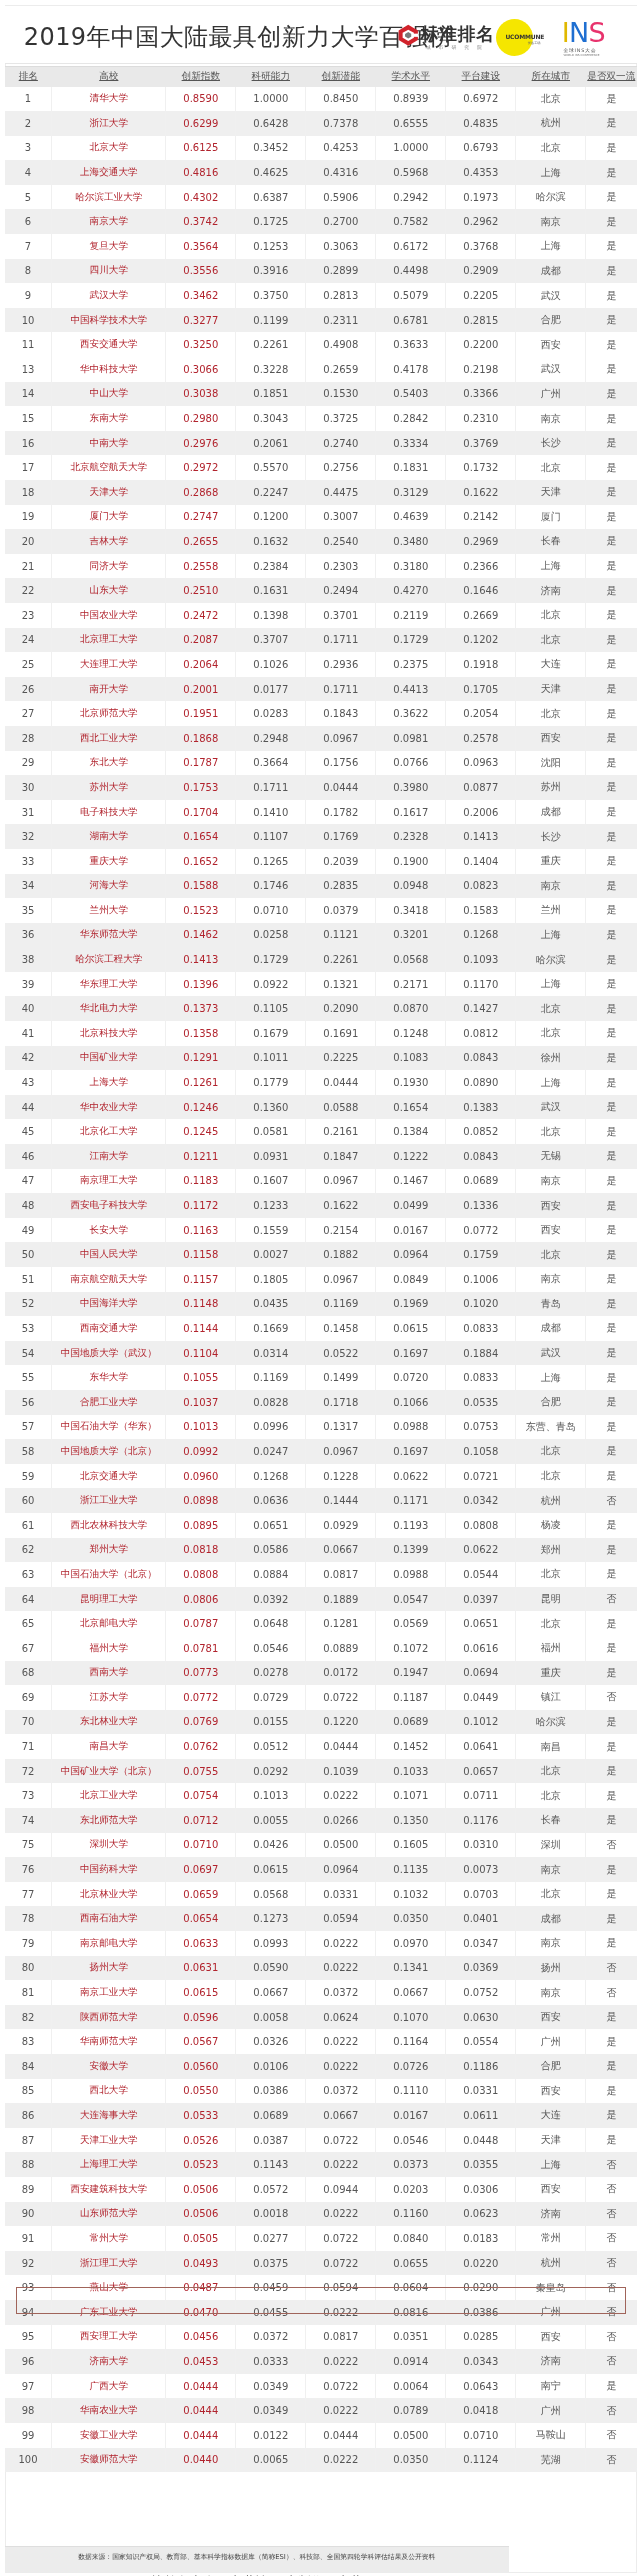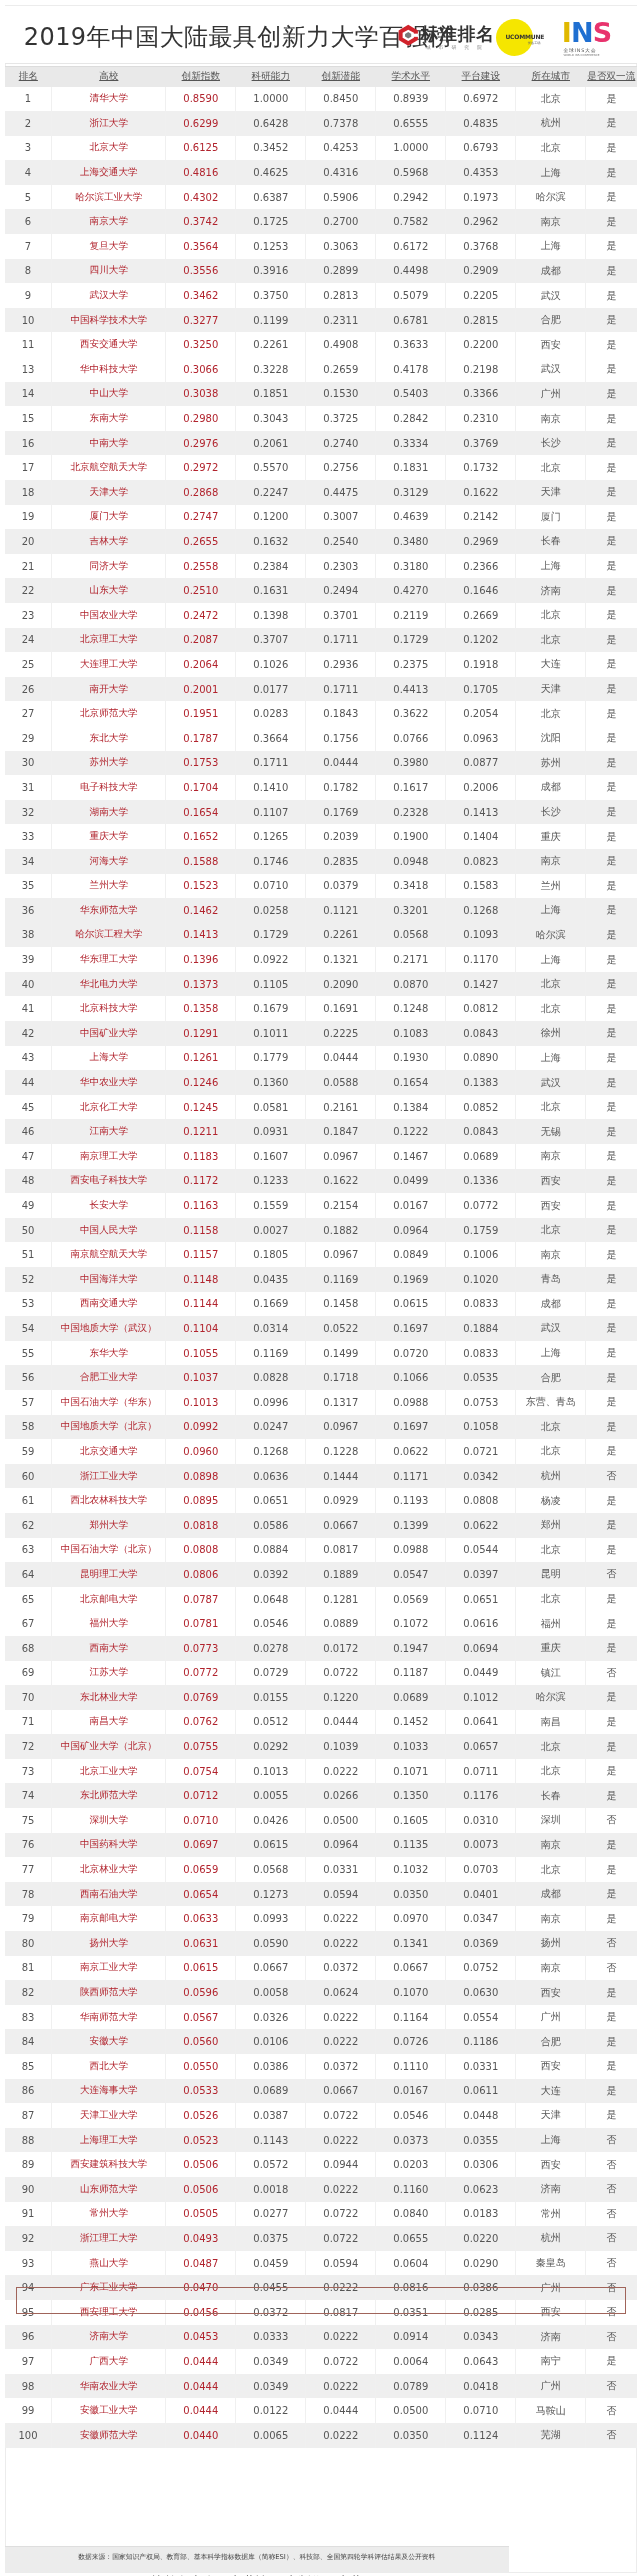--- a/index.html
+++ b/index.html
@@ -15,21 +15,21 @@
   .logo-bz .mark { position: absolute; left: 0; top: 3.2px; width: 22.5px; height: 22.5px; }
   .logo-bz .txt { position: absolute; left: 24px; top: 1.6px; font-size: 17.7px; font-weight: bold; color: #333; white-space: nowrap; letter-spacing: 0.8px; text-align: right; }
   .logo-bz .sub { position: absolute; left: 29px; top: 23px; font-size: 4.8px; color: #888; letter-spacing: 8px; white-space: nowrap; }
 
   .logo-uc { position: absolute; left: 491px; top: 13px; width: 61px; height: 37px; }
   .logo-uc .blob { position: absolute; left: 0; top: 0; width: 37px; height: 37px; border-radius: 50%; background: #f5e600; }
   .logo-uc .word { position: absolute; left: 9.6px; top: 13.6px; font-size: 6px; font-weight: bold; color: #333; letter-spacing: -0.2px; white-space: nowrap; }
   .logo-uc .sub { position: absolute; left: 32px; top: 21.7px; font-size: 3.2px; color: #666; white-space: nowrap; }
 
   .logo-ins { position: absolute; left: 557px; top: 11.2px; width: 72px; height: 40px; }
-  .logo-ins .letters { position: absolute; left: 0; top: 0; font-size: 27px; font-weight: bold; white-space: nowrap; letter-spacing: -0.8px; line-height: 29px; }
+  .logo-ins .letters { position: absolute; left: 0; top: 0; font-size: 27px; font-weight: normal; white-space: nowrap; letter-spacing: -0.8px; line-height: 29px; }
   .logo-ins .l1 { color: #e0b800; }
   .logo-ins .l2 { color: #1f6fd1; }
   .logo-ins .l3 { color: #e8336d; }
   .logo-ins .sub { position: absolute; left: 1.6px; top: 29px; font-size: 4.8px; color: #555; white-space: nowrap; letter-spacing: 0.8px; }
   .logo-ins .sub2 { position: absolute; left: 1.6px; top: 35px; font-size: 2.8px; color: #777; white-space: nowrap; }
 
   table.rank { position: absolute; left: 4.8px; top: 66px; width: 632px; border-collapse: collapse; table-layout: fixed; }
   table.rank th { height: 20px; background: #e9e9e9; font-weight: normal; color: #555; font-size: 9.6px; text-align: center; border-top: 1.6px solid #dcdcdc; text-decoration: underline; }
   table.rank td { height: 24.6px; font-size: 10px; text-align: center; color: #555; border-right: 0.8px solid #f0f0f0; white-space: nowrap; overflow: hidden; }
   table.rank td:last-child { border-right: none; }
@@ -383,20 +383,31 @@
           <td class="rankno">27</td>
           <td class="school">北京师范大学</td>
           <td class="index">0.1951</td>
           <td class="num">0.0283</td>
           <td class="num">0.1843</td>
           <td class="num">0.3622</td>
           <td class="num">0.2054</td>
           <td class="city">北京</td>
           <td class="dfc">是</td>
         </tr>
+        <tr class="even">
+          <td class="rankno">28</td>
+          <td class="school">西北工业大学</td>
+          <td class="index">0.1868</td>
+          <td class="num">0.2948</td>
+          <td class="num">0.0967</td>
+          <td class="num">0.0981</td>
+          <td class="num">0.2578</td>
+          <td class="city">西安</td>
+          <td class="dfc">是</td>
+        </tr>
         <tr class="odd">
           <td class="rankno">29</td>
           <td class="school">东北大学</td>
           <td class="index">0.1787</td>
           <td class="num">0.3664</td>
           <td class="num">0.1756</td>
           <td class="num">0.0766</td>
           <td class="num">0.0963</td>
           <td class="city">沈阳</td>
           <td class="dfc">是</td>

